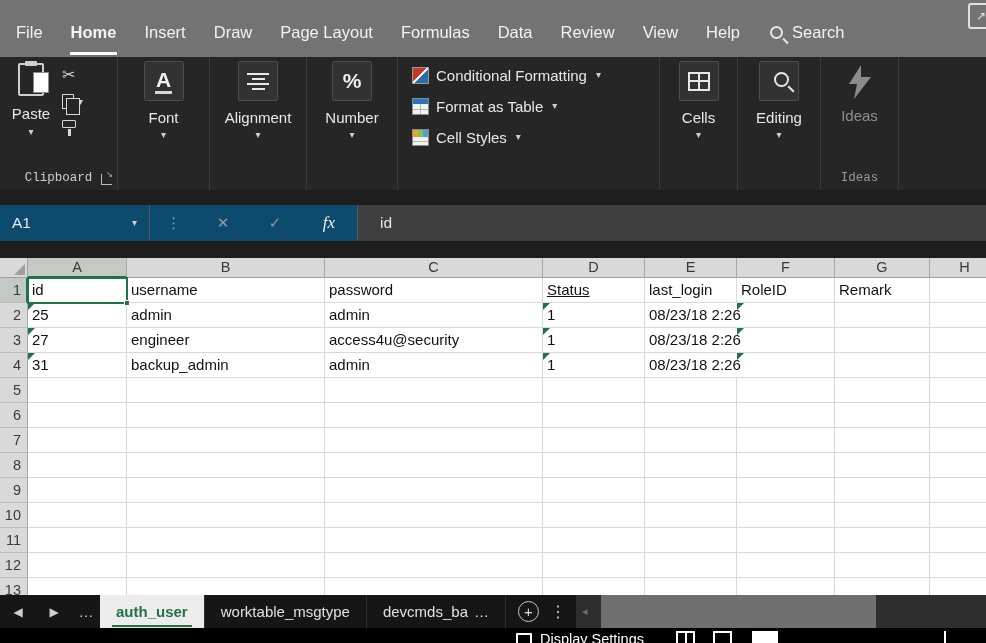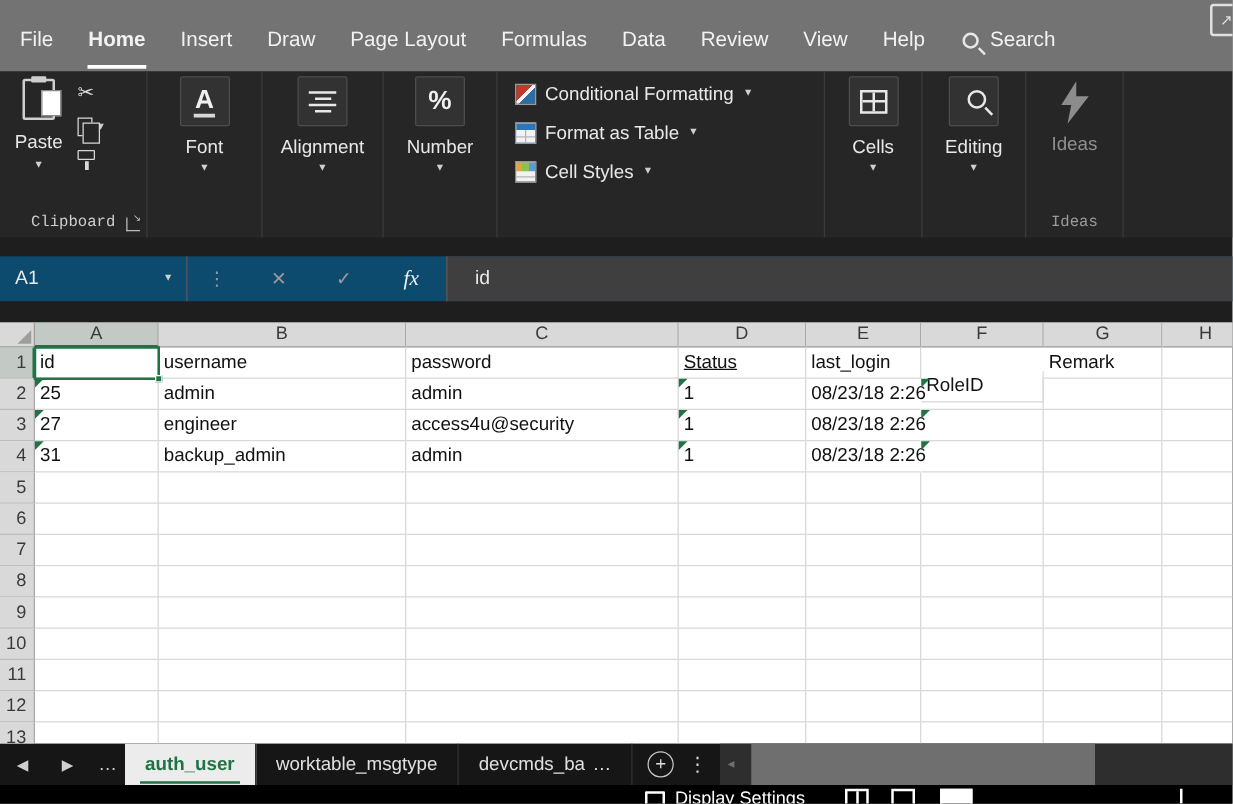--- a/index.html
+++ b/index.html
@@ -317,21 +317,21 @@
         <div class="col-h" style="width: 70px;">H</div>
       </div>
     <div id="grid-body">
         <div class="grid-row">
           <div class="row-h sel">1</div>
           <div class="cell" style="width: 99px;"><span>id</span></div>
           <div class="cell" style="width: 198px;"><span>username</span></div>
           <div class="cell" style="width: 218px;"><span>password</span></div>
           <div class="cell" style="width: 102px; text-decoration: underline;"><span>Status</span></div>
           <div class="cell" style="width: 92px;"><span>last_login</span></div>
-          <div class="cell" style="width: 98px; margin-top: 19px;"><span>RoleID</span></div>
+          <div class="cell" style="width: 98px;"><span>RoleID</span></div>
           <div class="cell" style="width: 95px;"><span>Remark</span></div>
           <div class="cell" style="width: 70px;"></div>
         </div>
         <div class="grid-row">
           <div class="row-h">2</div>
           <div class="cell" style="width: 99px;"><span>25</span><span class="flag"></span></div>
           <div class="cell" style="width: 198px;"><span>admin</span></div>
           <div class="cell" style="width: 218px;"><span>admin</span></div>
           <div class="cell" style="width: 102px;"><span>1</span><span class="flag"></span></div>
           <div class="cell no-rb" style="width: 92px;"><span>08/23/18 2:26</span></div>

